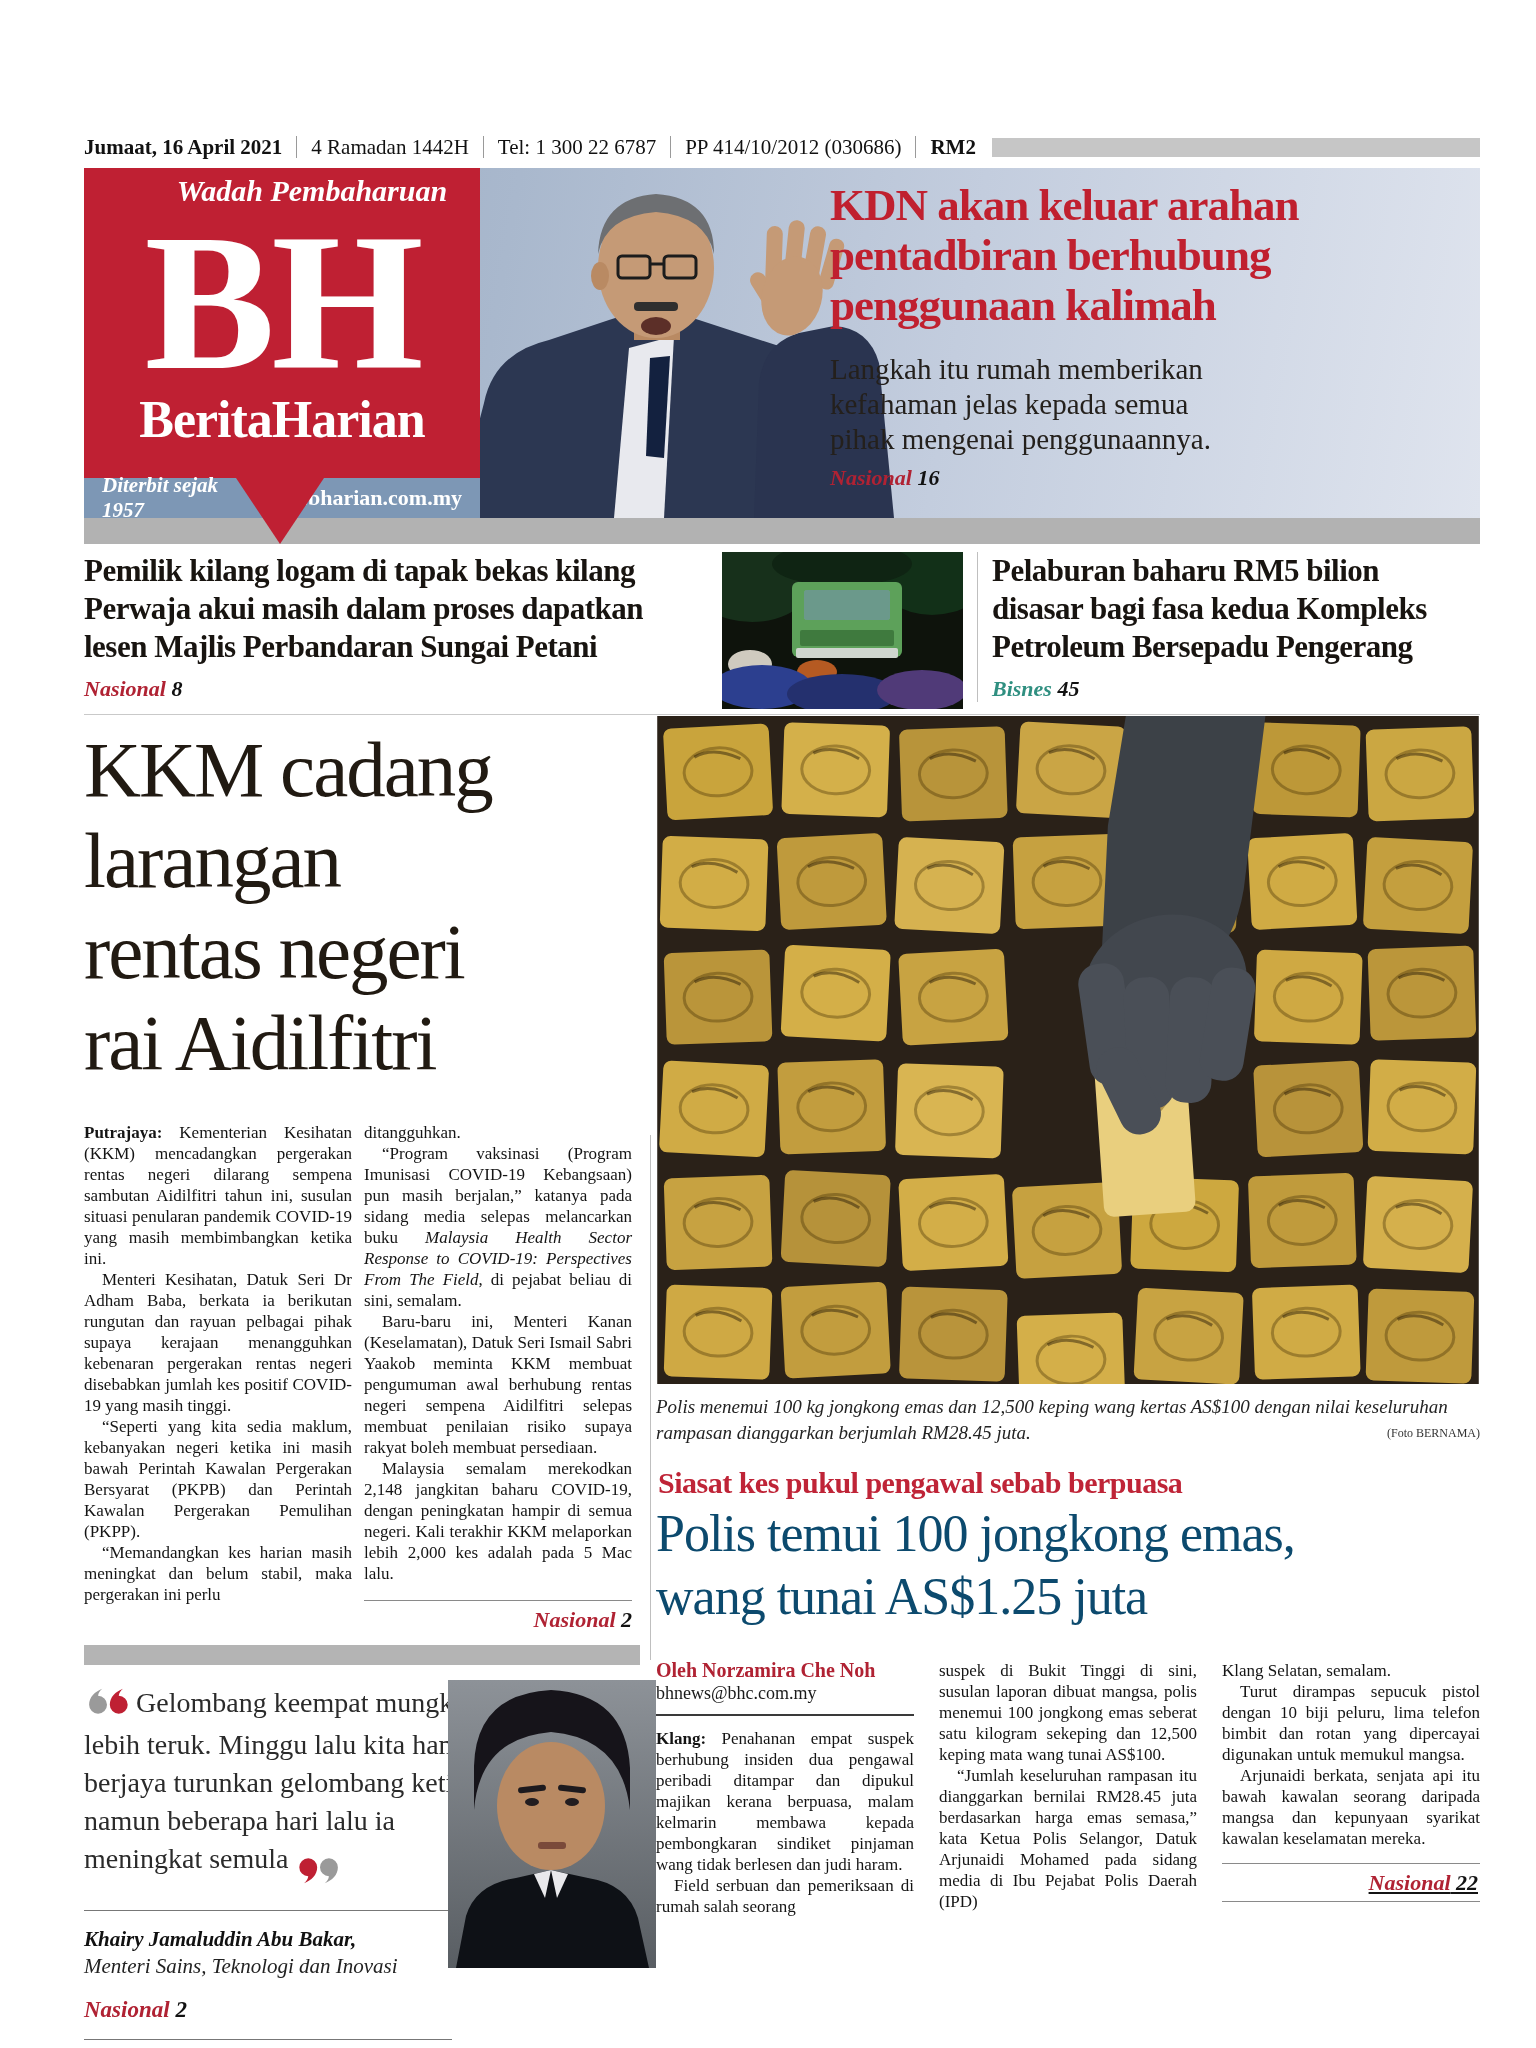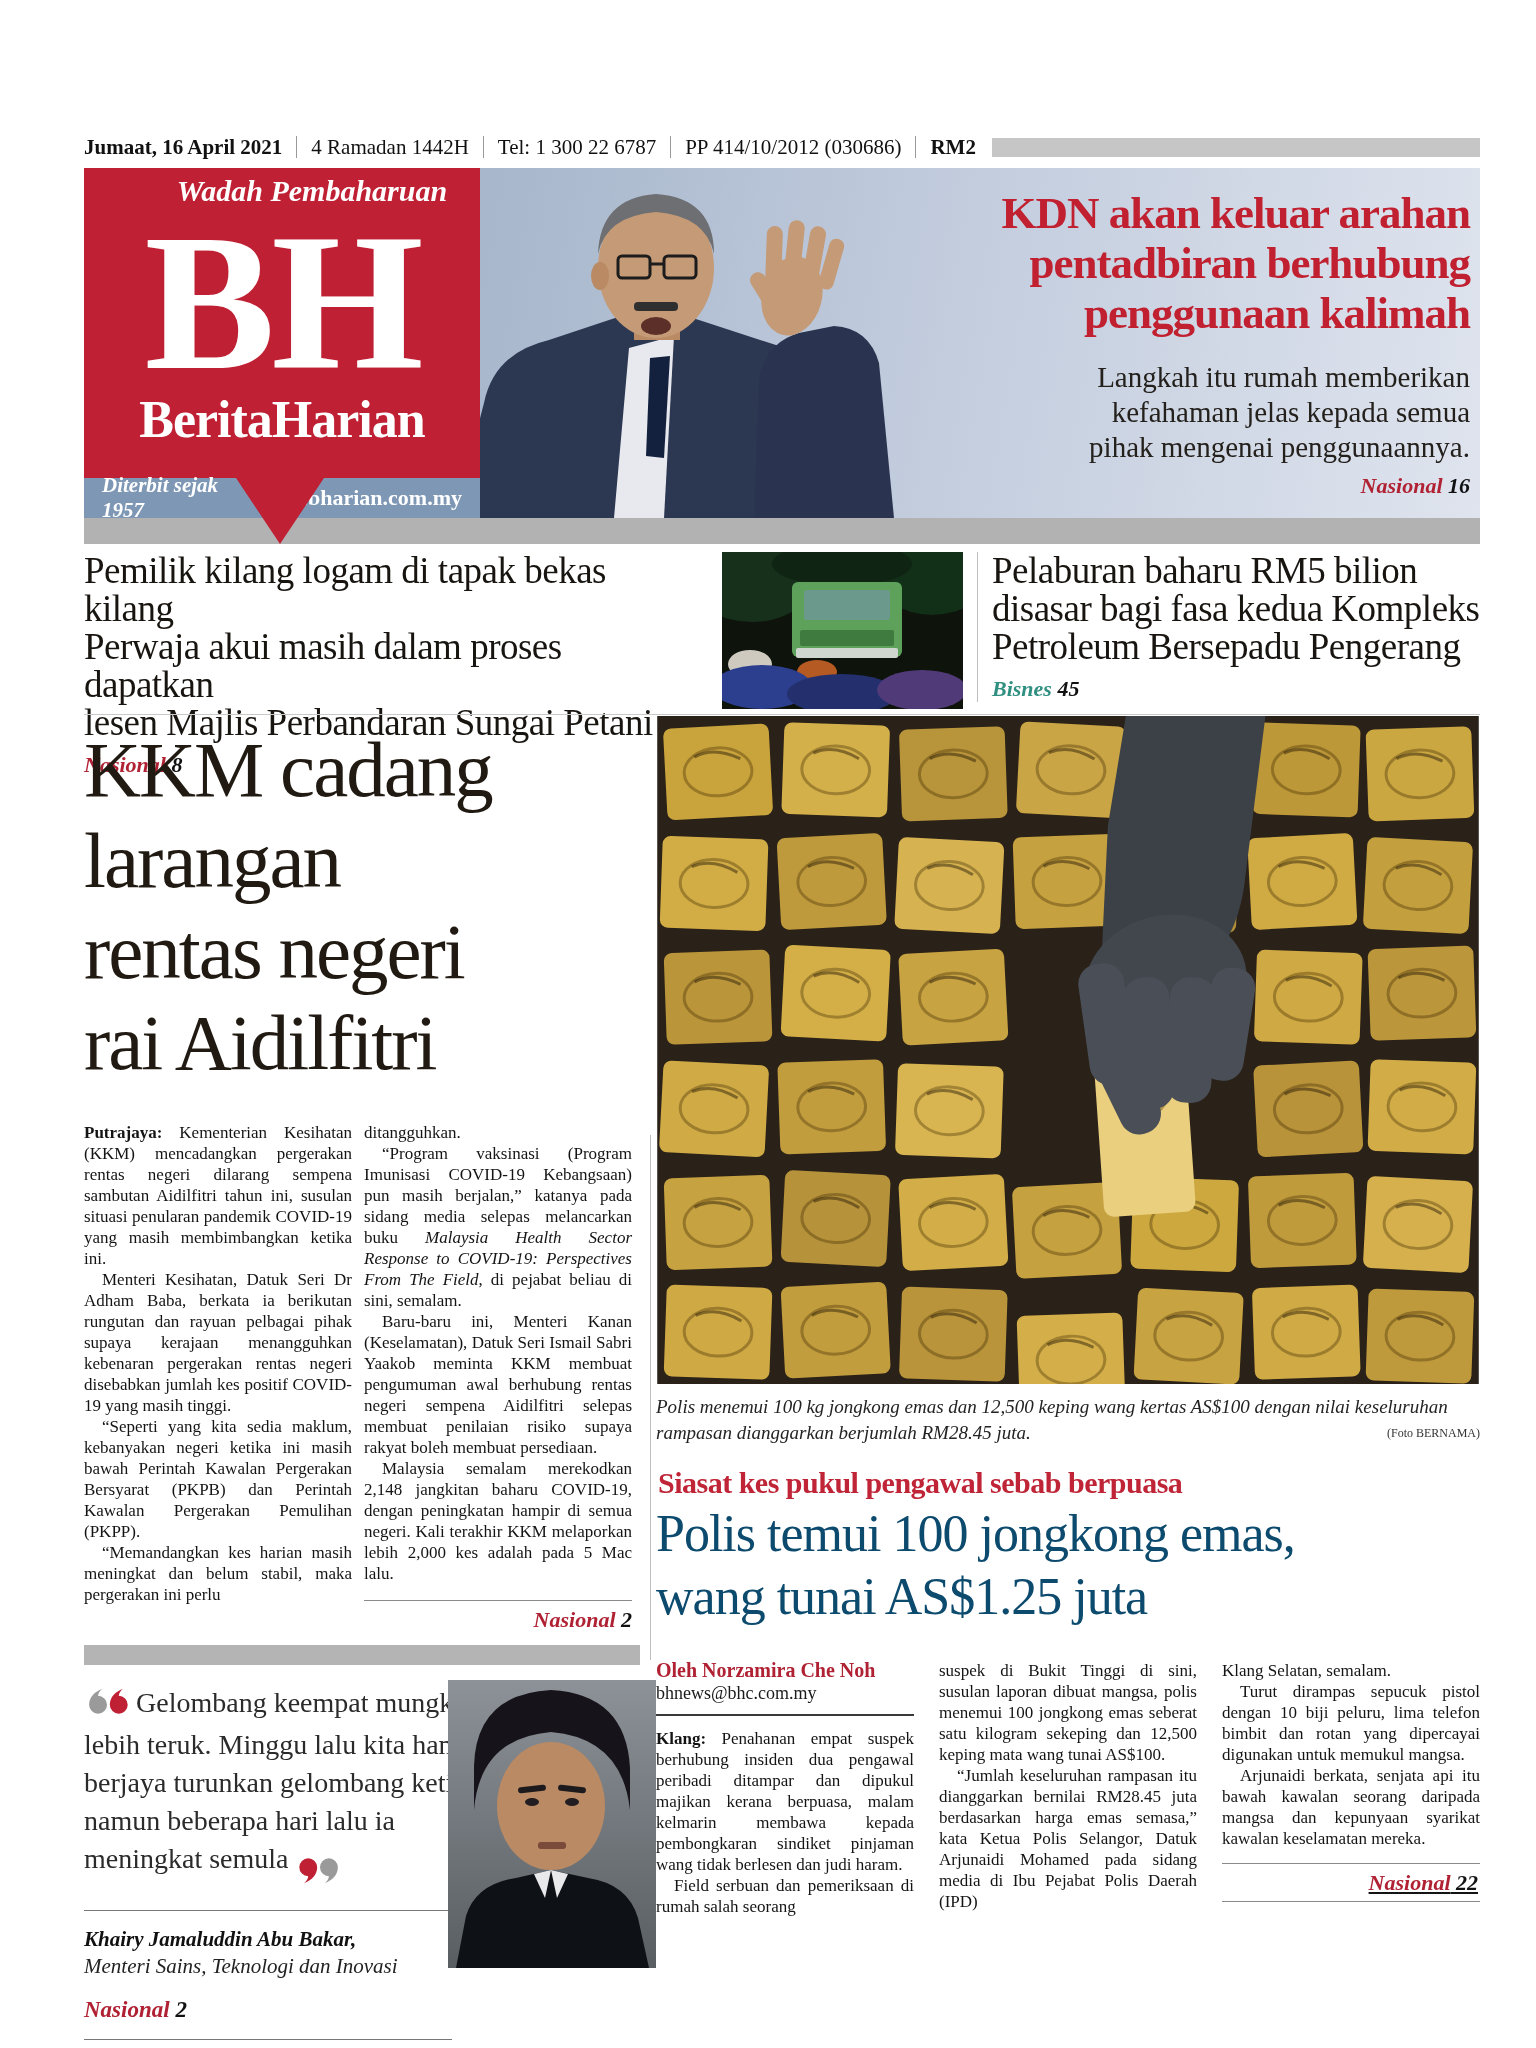--- a/index.html
+++ b/index.html
@@ -22,31 +22,31 @@
   .logo-name{font-size:52px;font-weight:700;letter-spacing:-1px;margin-top:-6px;}
   .logo-strip{position:absolute;left:0;top:310px;width:396px;height:40px;background:#7d97b5;
               color:#fff;z-index:3;display:flex;align-items:center;justify-content:space-between;
               padding:0 18px;box-sizing:border-box;}
   .strip-since{font-style:italic;font-weight:700;font-size:21px;}
   .strip-url{font-weight:700;font-size:22px;}
   .logo-tail{position:absolute;left:152px;top:310px;width:0;height:0;z-index:4;
              border-left:44px solid transparent;border-right:44px solid transparent;
              border-top:66px solid #bf2033;}
   .hero-graybar{position:absolute;left:84px;top:518px;width:1396px;height:26px;background:#b2b2b2;}
-  .kdn{position:absolute;right:10px;top:20px;width:640px;text-align:right;z-index:2;}
+  .kdn{position:absolute;right:10px;top:12px;width:640px;z-index:2;}
   .kdn-headline{color:#c0202f;font-weight:700;font-size:45px;line-height:50px;letter-spacing:-1px;}
   .kdn-sub{margin-top:22px;color:#24201c;font-size:29px;line-height:35px;font-weight:400;}
   .pageref{font-size:22px;margin-top:8px;}
   .pageref .sec{font-style:italic;font-weight:700;color:#b02233;}
   .pageref .sec.biz{color:#2f8f80;}
   .pageref .num{font-weight:700;color:#111;font-style:italic;}
   
   .teaser-left{position:absolute;left:84px;top:552px;width:610px;}
   .teaser-right{position:absolute;left:992px;top:552px;width:488px;}
-  .teaser-h{font-size:37px;line-height:38px;font-weight:400;color:#181410;letter-spacing:-0.5px;}
+  .teaser-h{font-size:31px;line-height:38px;font-weight:700;color:#181410;letter-spacing:-0.5px;}
   .teaser-ref{margin-top:10px;font-size:22px;}
   .truck{position:absolute;left:722px;top:552px;width:241px;height:157px;}
   .vdiv{position:absolute;width:1px;background:#bfbfbf;}
   .hr-teasers{position:absolute;left:84px;top:714px;width:1396px;height:1px;background:#c9c9c9;}
   
   .s1{position:absolute;left:84px;top:724px;width:560px;}
   .s1-headline{font-size:79px;line-height:91px;color:#211a12;letter-spacing:-2px;font-weight:400;}
   .bodycols{display:flex;gap:12px;margin-top:34px;height:530px;overflow:hidden;}
   .bcol{width:268px;font-size:17px;line-height:21px;text-align:justify;color:#141414;}
   .bcol p{margin:0;text-indent:18px;}

